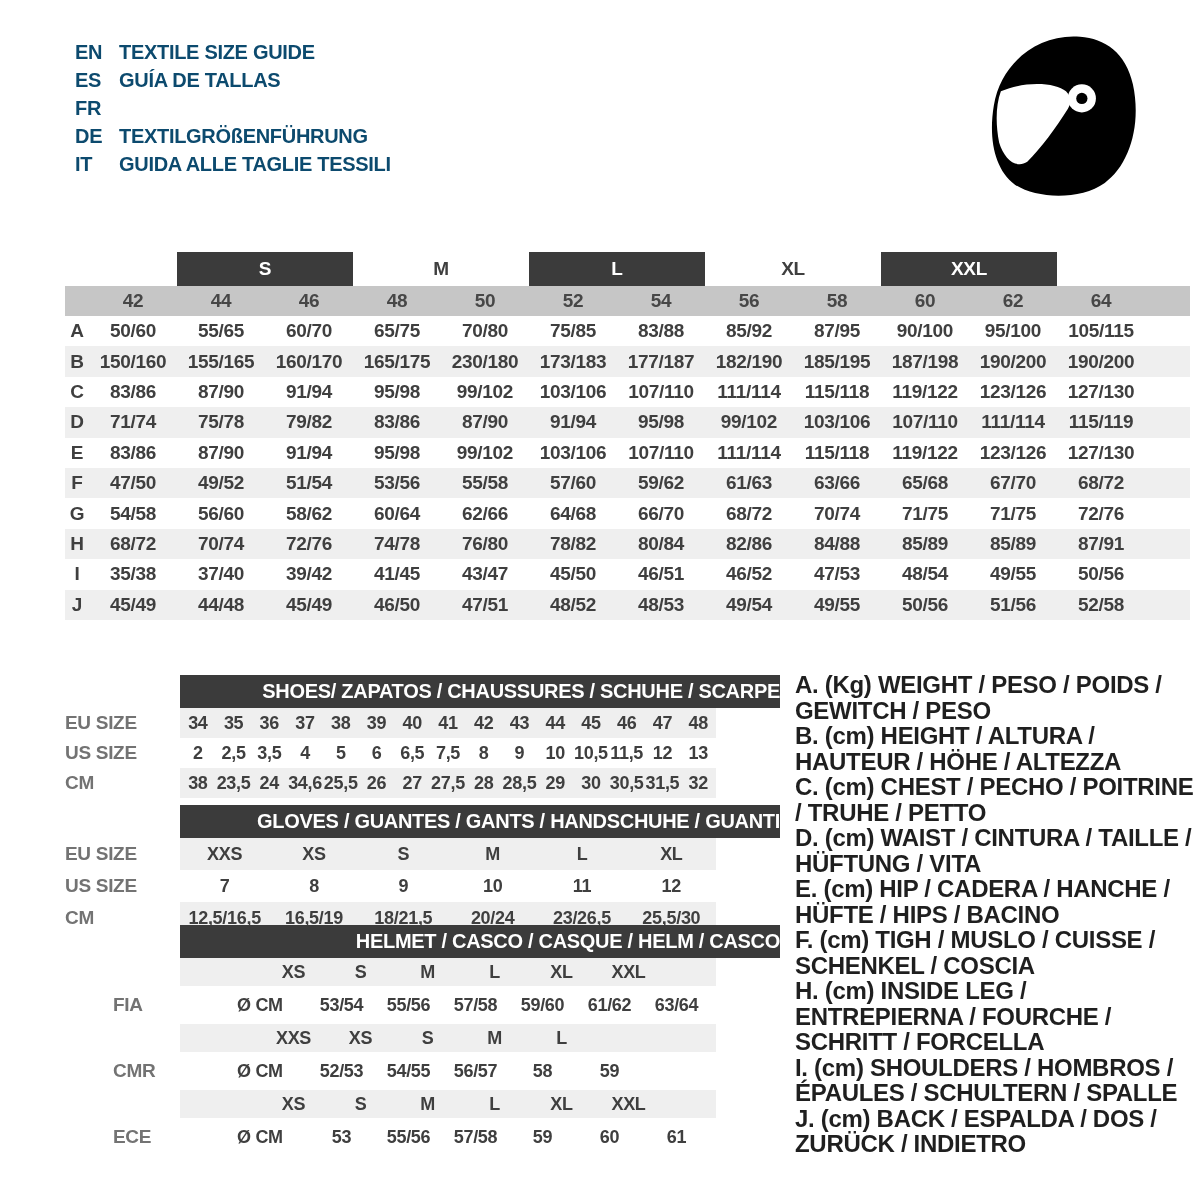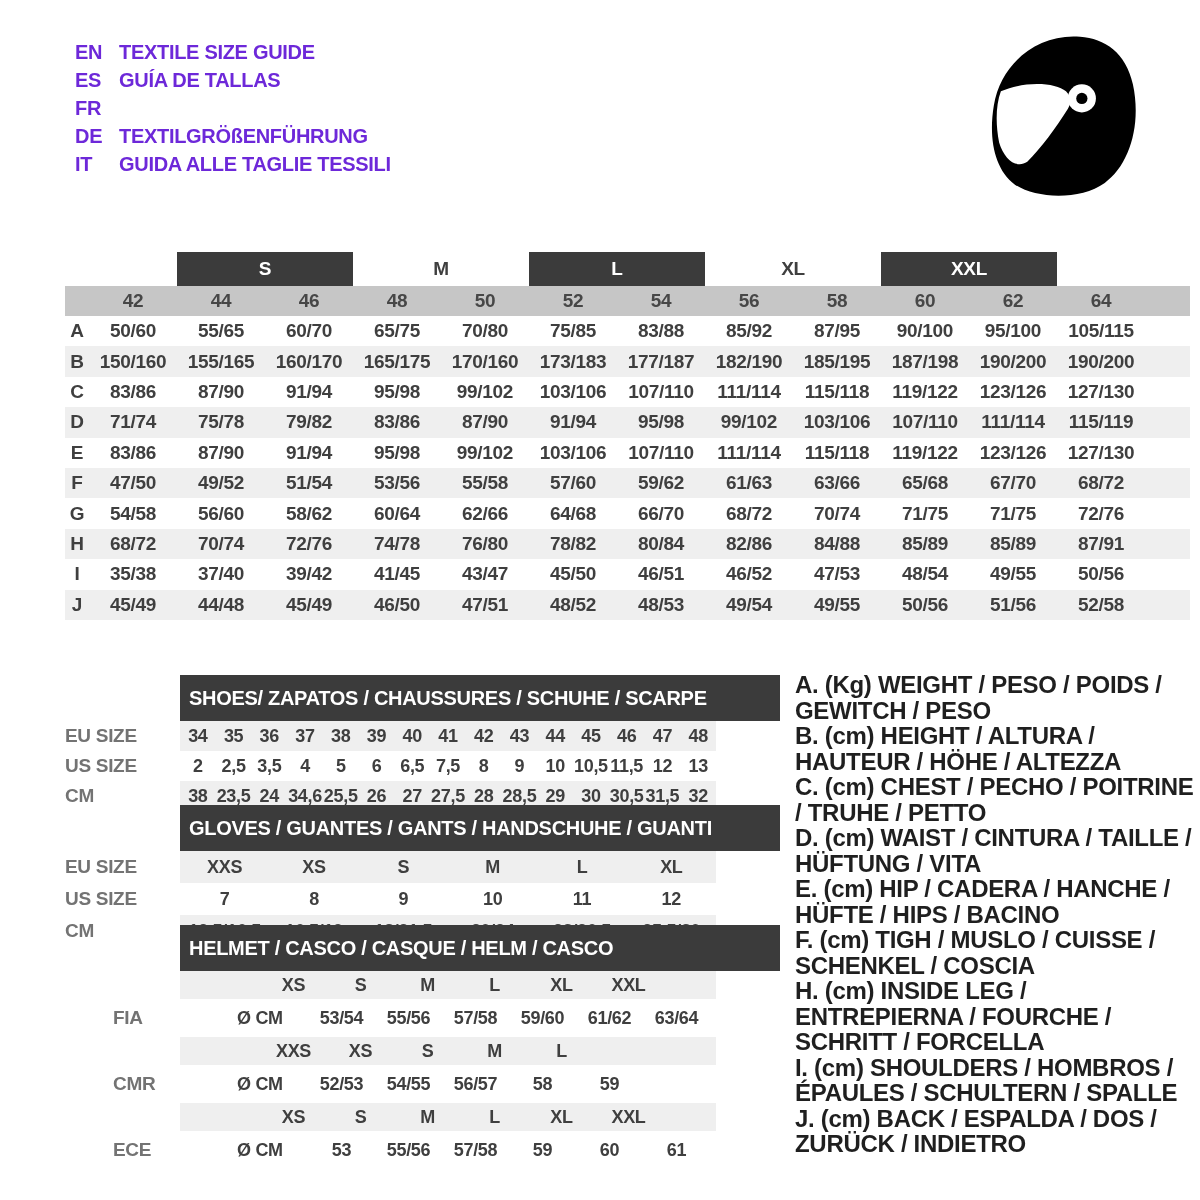--- a/index.html
+++ b/index.html
@@ -1,41 +1,41 @@
 <!DOCTYPE html>
 <html><head>
 <meta charset="utf-8">
 <style>
   html,body{margin:0;padding:0;}
   body{width:1200px;height:1200px;background:#ffffff;
        font-family:"Liberation Sans","DejaVu Sans",sans-serif;font-weight:bold;color:#3f3f3f;}
   .canvas{position:relative;width:1200px;height:1200px;background:#fff;overflow:hidden;}
 
   
-  .langs{position:absolute;left:75px;top:38px;font-size:20px;line-height:28px;color:#6d28d9;letter-spacing:-0.3px;}
+  .langs{position:absolute;left:75px;top:38px;font-size:20px;line-height:28px;color:#0c4a6e;letter-spacing:-0.3px;}
   .lang-row{display:flex;}
   .lang-code{width:44px;flex:0 0 44px;}
 
   
   .helmet-ic{position:absolute;left:976px;top:28px;width:180px;height:176px;}
 
   
   .textile{position:absolute;left:65px;top:252px;width:1125px;font-size:19px;letter-spacing:-0.3px;}
   .trow{display:grid;grid-template-columns:24px repeat(12,88px);align-items:center;text-align:center;height:30.4px;}
   .trow.shade{background:#efefef;}
   .group-row{height:34px;margin-bottom:0;}
   .gcell{height:34px;display:flex;align-items:center;justify-content:center;}
   .gcell.boxed{background:#3b3b3b;color:#ffffff;}
   .gcell.span2{grid-column:span 2;}
   .num-row{background:#c6c6c6;height:30px;color:#474747;}
 
   
   .sec{position:absolute;left:65px;width:720px;letter-spacing:-0.3px;}
-  .sec-bar{margin-left:115px;width:600px;height:46px;background:#3b3b3b;color:#ffffff;
-           display:flex;align-items:center;padding-left:9px;box-sizing:border-box;font-size:20px;}
+  .sec-bar{margin-left:115px;width:600px;height:33px;background:#3b3b3b;color:#ffffff;
+           display:flex;align-items:center;padding-left:9px;box-sizing:border-box;font-size:20px;justify-content:flex-end;}
   .srow{display:flex;align-items:center;}
   .slabel{width:115px;flex:0 0 115px;font-size:19px;color:#737373;}
   .scontent{width:536px;height:100%;display:grid;align-items:center;text-align:center;font-size:18px;}
   .srow.shaded .scontent{background:#efefef;}
   .cols15 .scontent{grid-template-columns:repeat(15,1fr);}
   .cols6 .scontent{grid-template-columns:repeat(6,1fr);}
   .shoe-row{height:30px;}
   .glove-row{height:32px;}
   .hm-size-row{height:28px;}
   .hm-val-row{height:38px;font-size:19px;margin-left:48px;}
@@ -119,21 +119,21 @@
           <div>90/100</div>
           <div>95/100</div>
           <div>105/115</div>
         </div>
         <div class="trow shade">
           <div>B</div>
           <div>150/160</div>
           <div>155/165</div>
           <div>160/170</div>
           <div>165/175</div>
-          <div>170/160</div>
+          <div>230/180</div>
           <div>173/183</div>
           <div>177/187</div>
           <div>182/190</div>
           <div>185/195</div>
           <div>187/198</div>
           <div>190/200</div>
           <div>190/200</div>
         </div>
         <div class="trow">
           <div>C</div>

